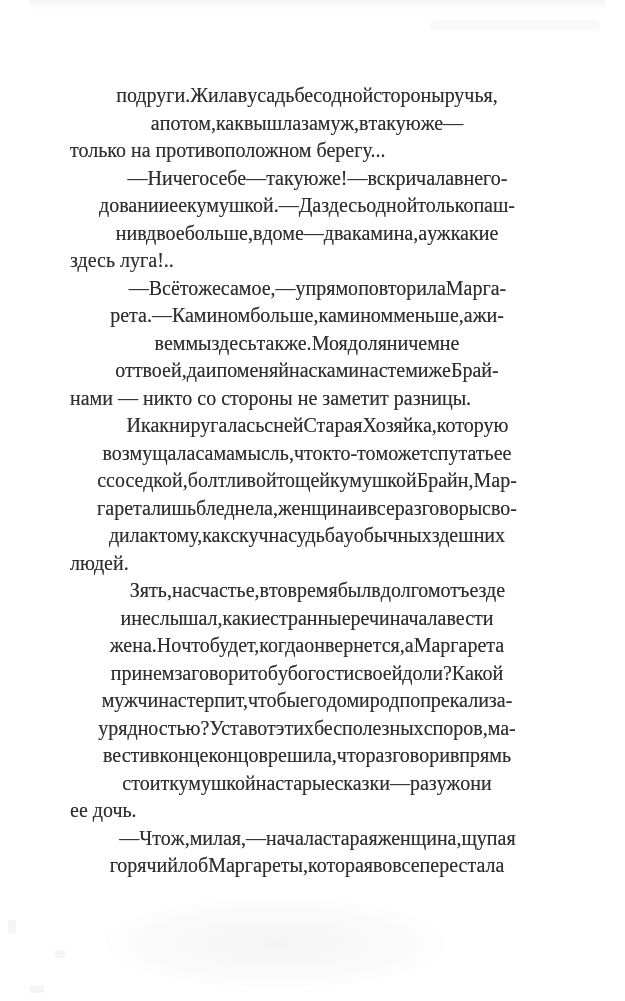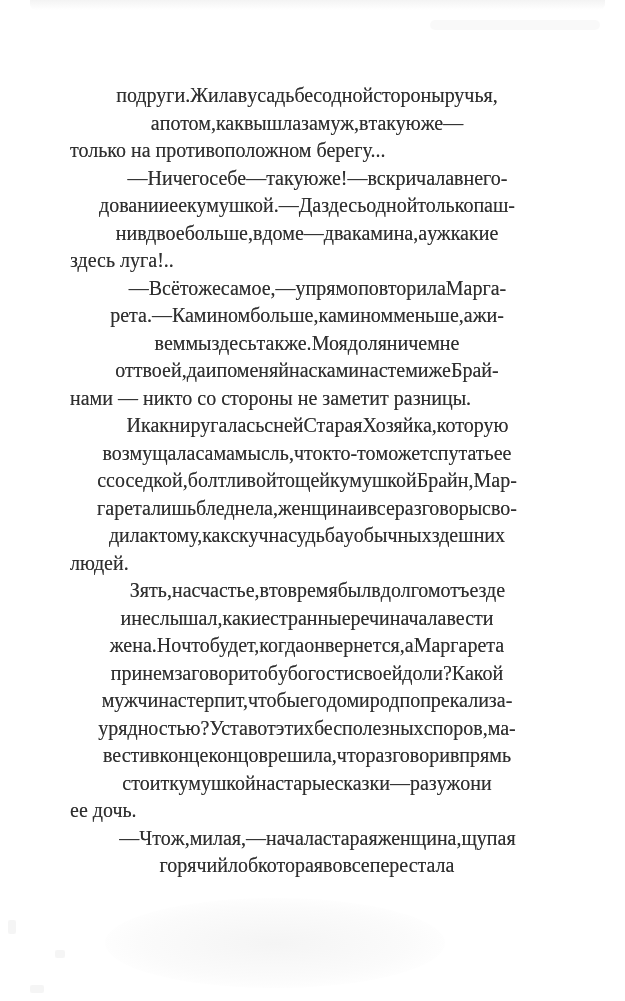--- a/index.html
+++ b/index.html
@@ -371,19 +371,20 @@
           <span class="w">милая,</span>
           <span class="w">—</span>
           <span class="w">начала</span>
           <span class="w">старая</span>
           <span class="w">женщина,</span>
           <span class="w">щупая</span>
         </div>
         <div class="line">
           <span class="w">горячий</span>
           <span class="w">лоб</span>
+          <span class="w">Маргареты,</span>
           <span class="w">которая</span>
           <span class="w">вовсе</span>
           <span class="w">перестала</span>
         </div>
       </div>
     </div>
 </div>
 
 </body></html>

